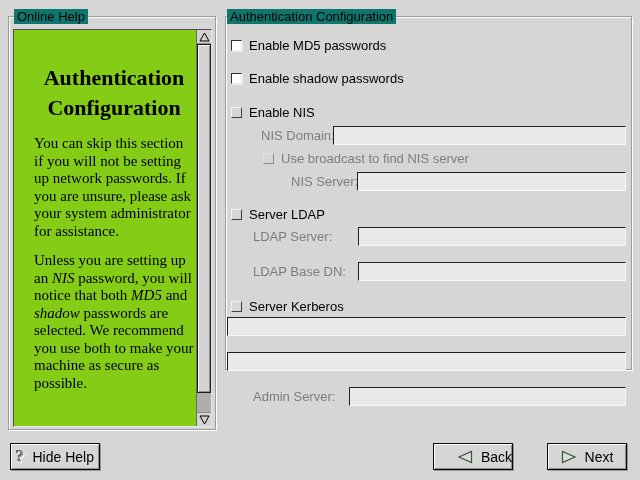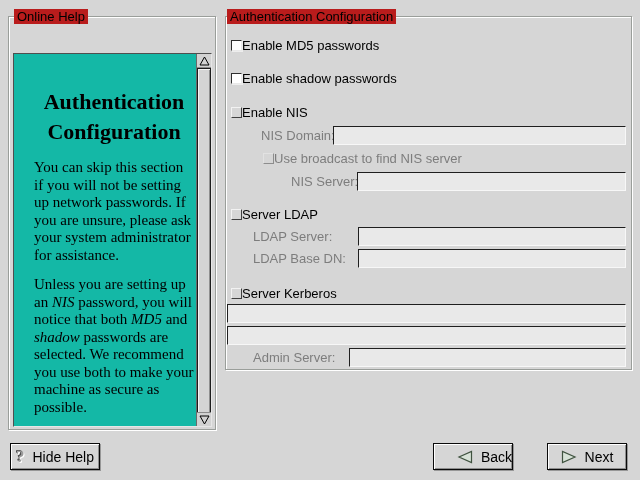--- a/index.html
+++ b/index.html
@@ -12,35 +12,34 @@
   }
 
   
   .frame {
     position:absolute;
     border:1px solid #9a9e9a;
     box-shadow: inset 1px 1px 0 #ffffff, 1px 1px 0 #ffffff;
   }
   .frame-legend {
     position:absolute; top:-8px;
-    background:#b91c1c; padding:0 3px;
+    background:#0f766e; padding:0 3px;
     font-size:13px; line-height:15px; white-space:nowrap;
   }
   #help-frame   { left:8px;   top:16px; width:208px; height:414px; }
   #config-frame { left:225px; top:16px; width:407px; height:354px; }
   #help-frame  .frame-legend { left:5px; }
   #config-frame .frame-legend { left:1px; }
 
   
   .help-white {
     position:absolute; left:4px; right:3px; top:12px; bottom:2px;
-    background:#14b8a6;
+    background:#84cc16;
     border:1px solid; border-color:#4f4f4f #e6e6e6 #e6e6e6 #4f4f4f;
     overflow:hidden;
-    margin-top:24px;
   }
   .help-content {
     position:absolute; left:0; top:0; right:15px; bottom:0;
     padding:33px 2px 0 20px; overflow:hidden;
     font-family:"Liberation Serif","DejaVu Serif",serif;
   }
   .help-title { font-size:22px; font-weight:bold; line-height:30px;
                 text-align:center; white-space:nowrap; }
   .help-para  { margin-top:12px; font-size:15px; line-height:17.5px; }
   .help-para em { }
@@ -73,41 +72,41 @@
     width:11px; height:11px; flex:0 0 11px;
     background:#d6d6d6;
     border:1px solid; border-color:#f2f2f2 #404040 #404040 #f2f2f2; 
   }
   .cb.checked {
     background:#ffffff;
     border-color:#2e2e2e #e9e9e9 #e9e9e9 #2e2e2e; 
     box-shadow:1px 1px 0 #ededed;
   }
   .cb.disabled { border-color:#e2e2e2 #8d8d8d #8d8d8d #e2e2e2; }
-  .cb-label { font-size:13px; white-space:nowrap; }
+  .cb-label { margin-left:7px; font-size:13px; white-space:nowrap; }
   .cb-label.disabled, .field-label.disabled { color:#7d7d7d; }
 
   .field-label { font-size:13px; line-height:19px; white-space:nowrap; }
   .entry {
     flex:1; height:19px; margin-right:4px; min-width:0;
     background:#e9e9e9;
     border:1px solid; border-color:#1f1f1f #f7f7f7 #f7f7f7 #1f1f1f;
     font:13px "Liberation Sans","DejaVu Sans",sans-serif;
     padding:0 3px; color:#000; outline:none;
   }
 
   
   .ml4  { margin-left:4px; }  .ml36 { margin-left:36px; }
   .lbl-nis-domain { margin-left:34px; width:72px; }
   .lbl-nis-server { margin-left:64px; width:66px; }
   .lbl-ldap       { margin-left:26px; width:105px; }
   .lbl-krb        { margin-left:26px; width:96px; }
   .mt21{margin-top:21px}.mt19{margin-top:19px}.mt20{margin-top:20px}
   .mt7{margin-top:7px}.mt6{margin-top:6px}.mt16{margin-top:16px}
-  .mt3{margin-top:3px}.mt18{margin-top:18px}.mt4{margin-top:4px}
+  .mt3{margin-top:16px}.mt18{margin-top:18px}.mt4{margin-top:4px}
 
   
   .btn {
     position:absolute; top:443px; height:27px;
     display:flex; align-items:center; justify-content:center; gap:8px;
     background:#d6d6d6;
     border:1px solid #0a0a0a;
     box-shadow: inset 1px 1px 0 #ffffff, inset -1px -1px 0 #8f8f8f, 1px 1px 0 #979797;
     font-size:14px; cursor:default; white-space:nowrap;
   }

